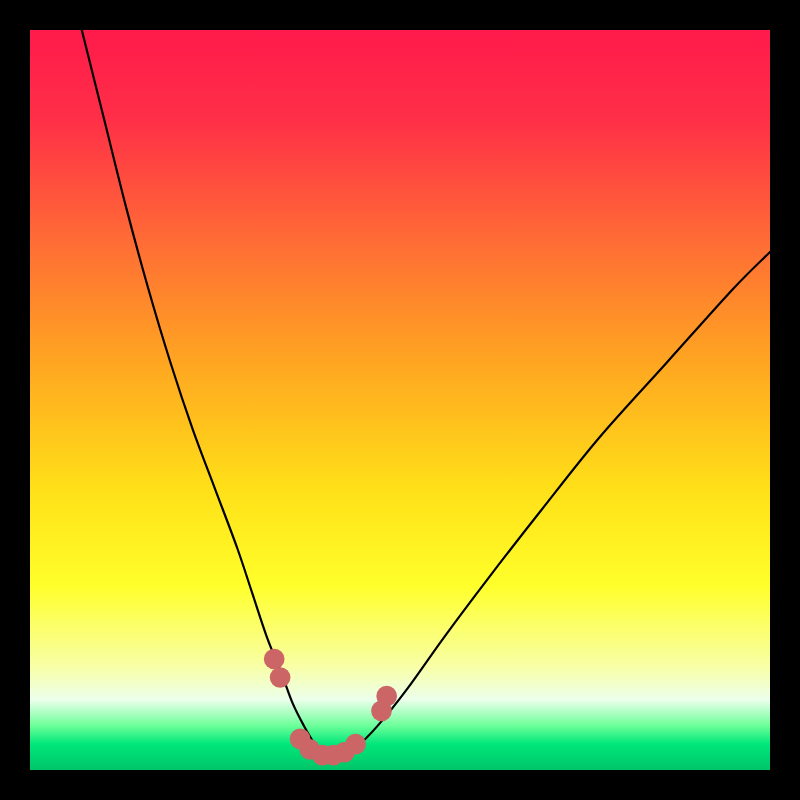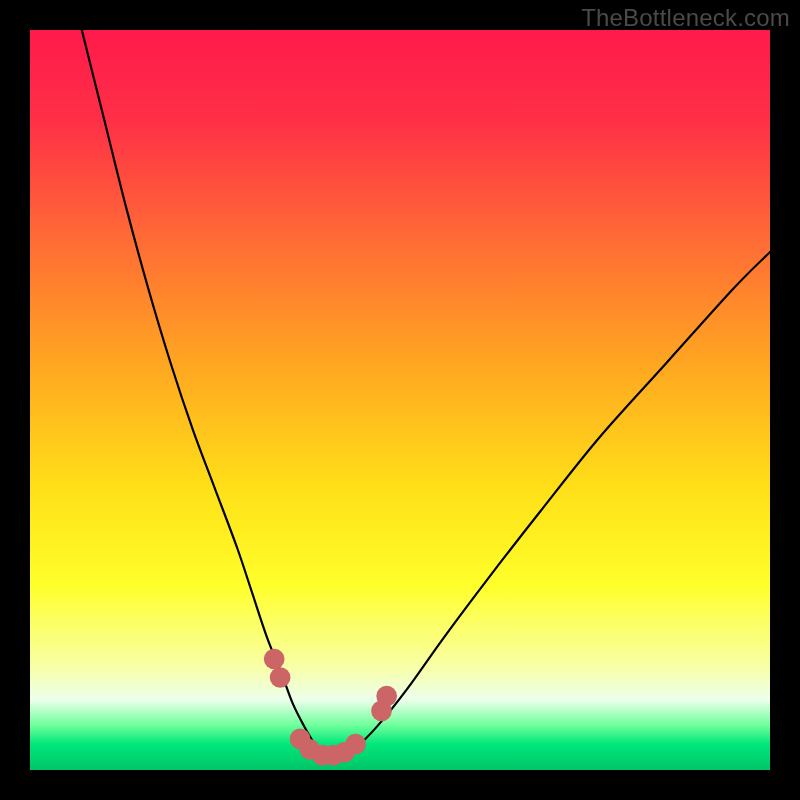--- a/index.html
+++ b/index.html
@@ -55,14 +55,13 @@
       <circle cx="250.12" cy="647.50" r="10.36" fill="#cc6666" stroke="#b75757" stroke-width="0"></circle>
       <circle cx="270.10" cy="708.92" r="10.36" fill="#cc6666" stroke="#b75757" stroke-width="0"></circle>
       <circle cx="279.72" cy="719.28" r="10.36" fill="#cc6666" stroke="#b75757" stroke-width="0"></circle>
       <circle cx="292.30" cy="725.20" r="10.36" fill="#cc6666" stroke="#b75757" stroke-width="0"></circle>
       <circle cx="303.40" cy="725.20" r="10.36" fill="#cc6666" stroke="#b75757" stroke-width="0"></circle>
       <circle cx="314.50" cy="722.24" r="10.36" fill="#cc6666" stroke="#b75757" stroke-width="0"></circle>
       <circle cx="325.60" cy="714.10" r="10.36" fill="#cc6666" stroke="#b75757" stroke-width="0"></circle>
       <circle cx="351.50" cy="680.80" r="10.36" fill="#cc6666" stroke="#b75757" stroke-width="0"></circle>
       <circle cx="356.68" cy="666.00" r="10.36" fill="#cc6666" stroke="#b75757" stroke-width="0"></circle>
     </svg>
-  <div class="watermark">TheBottleneck.com</div>
 </div>
 
 </body></html>

